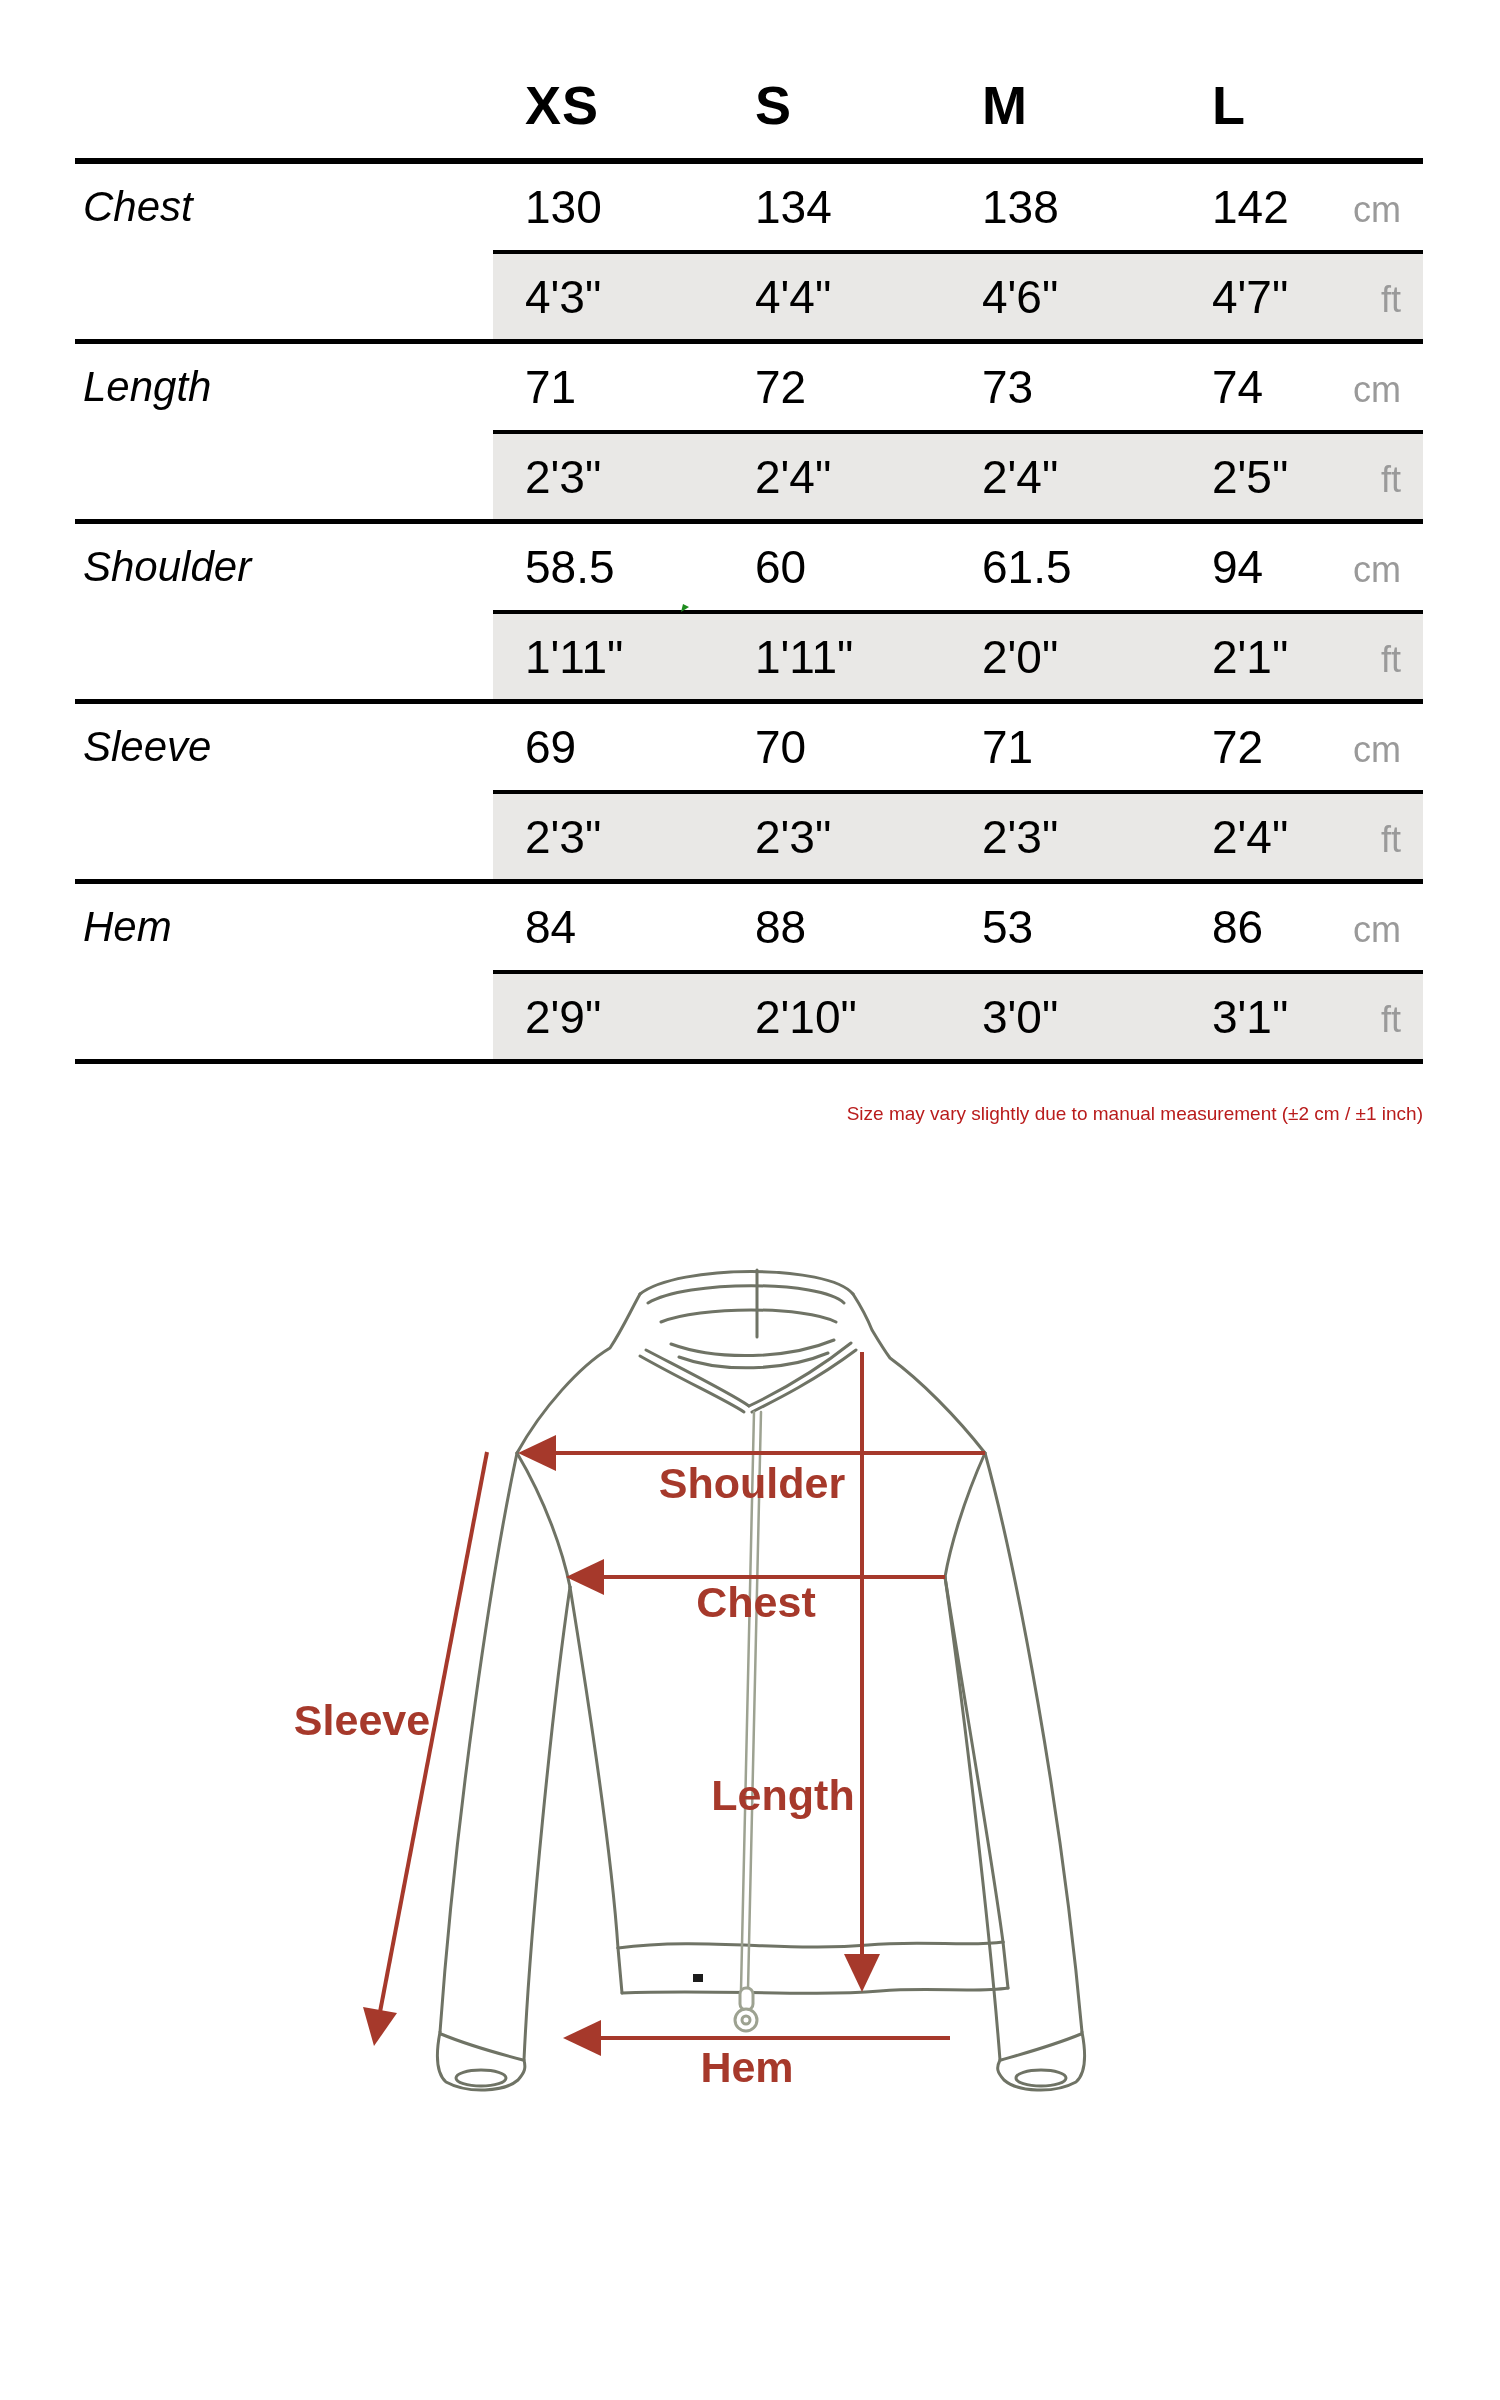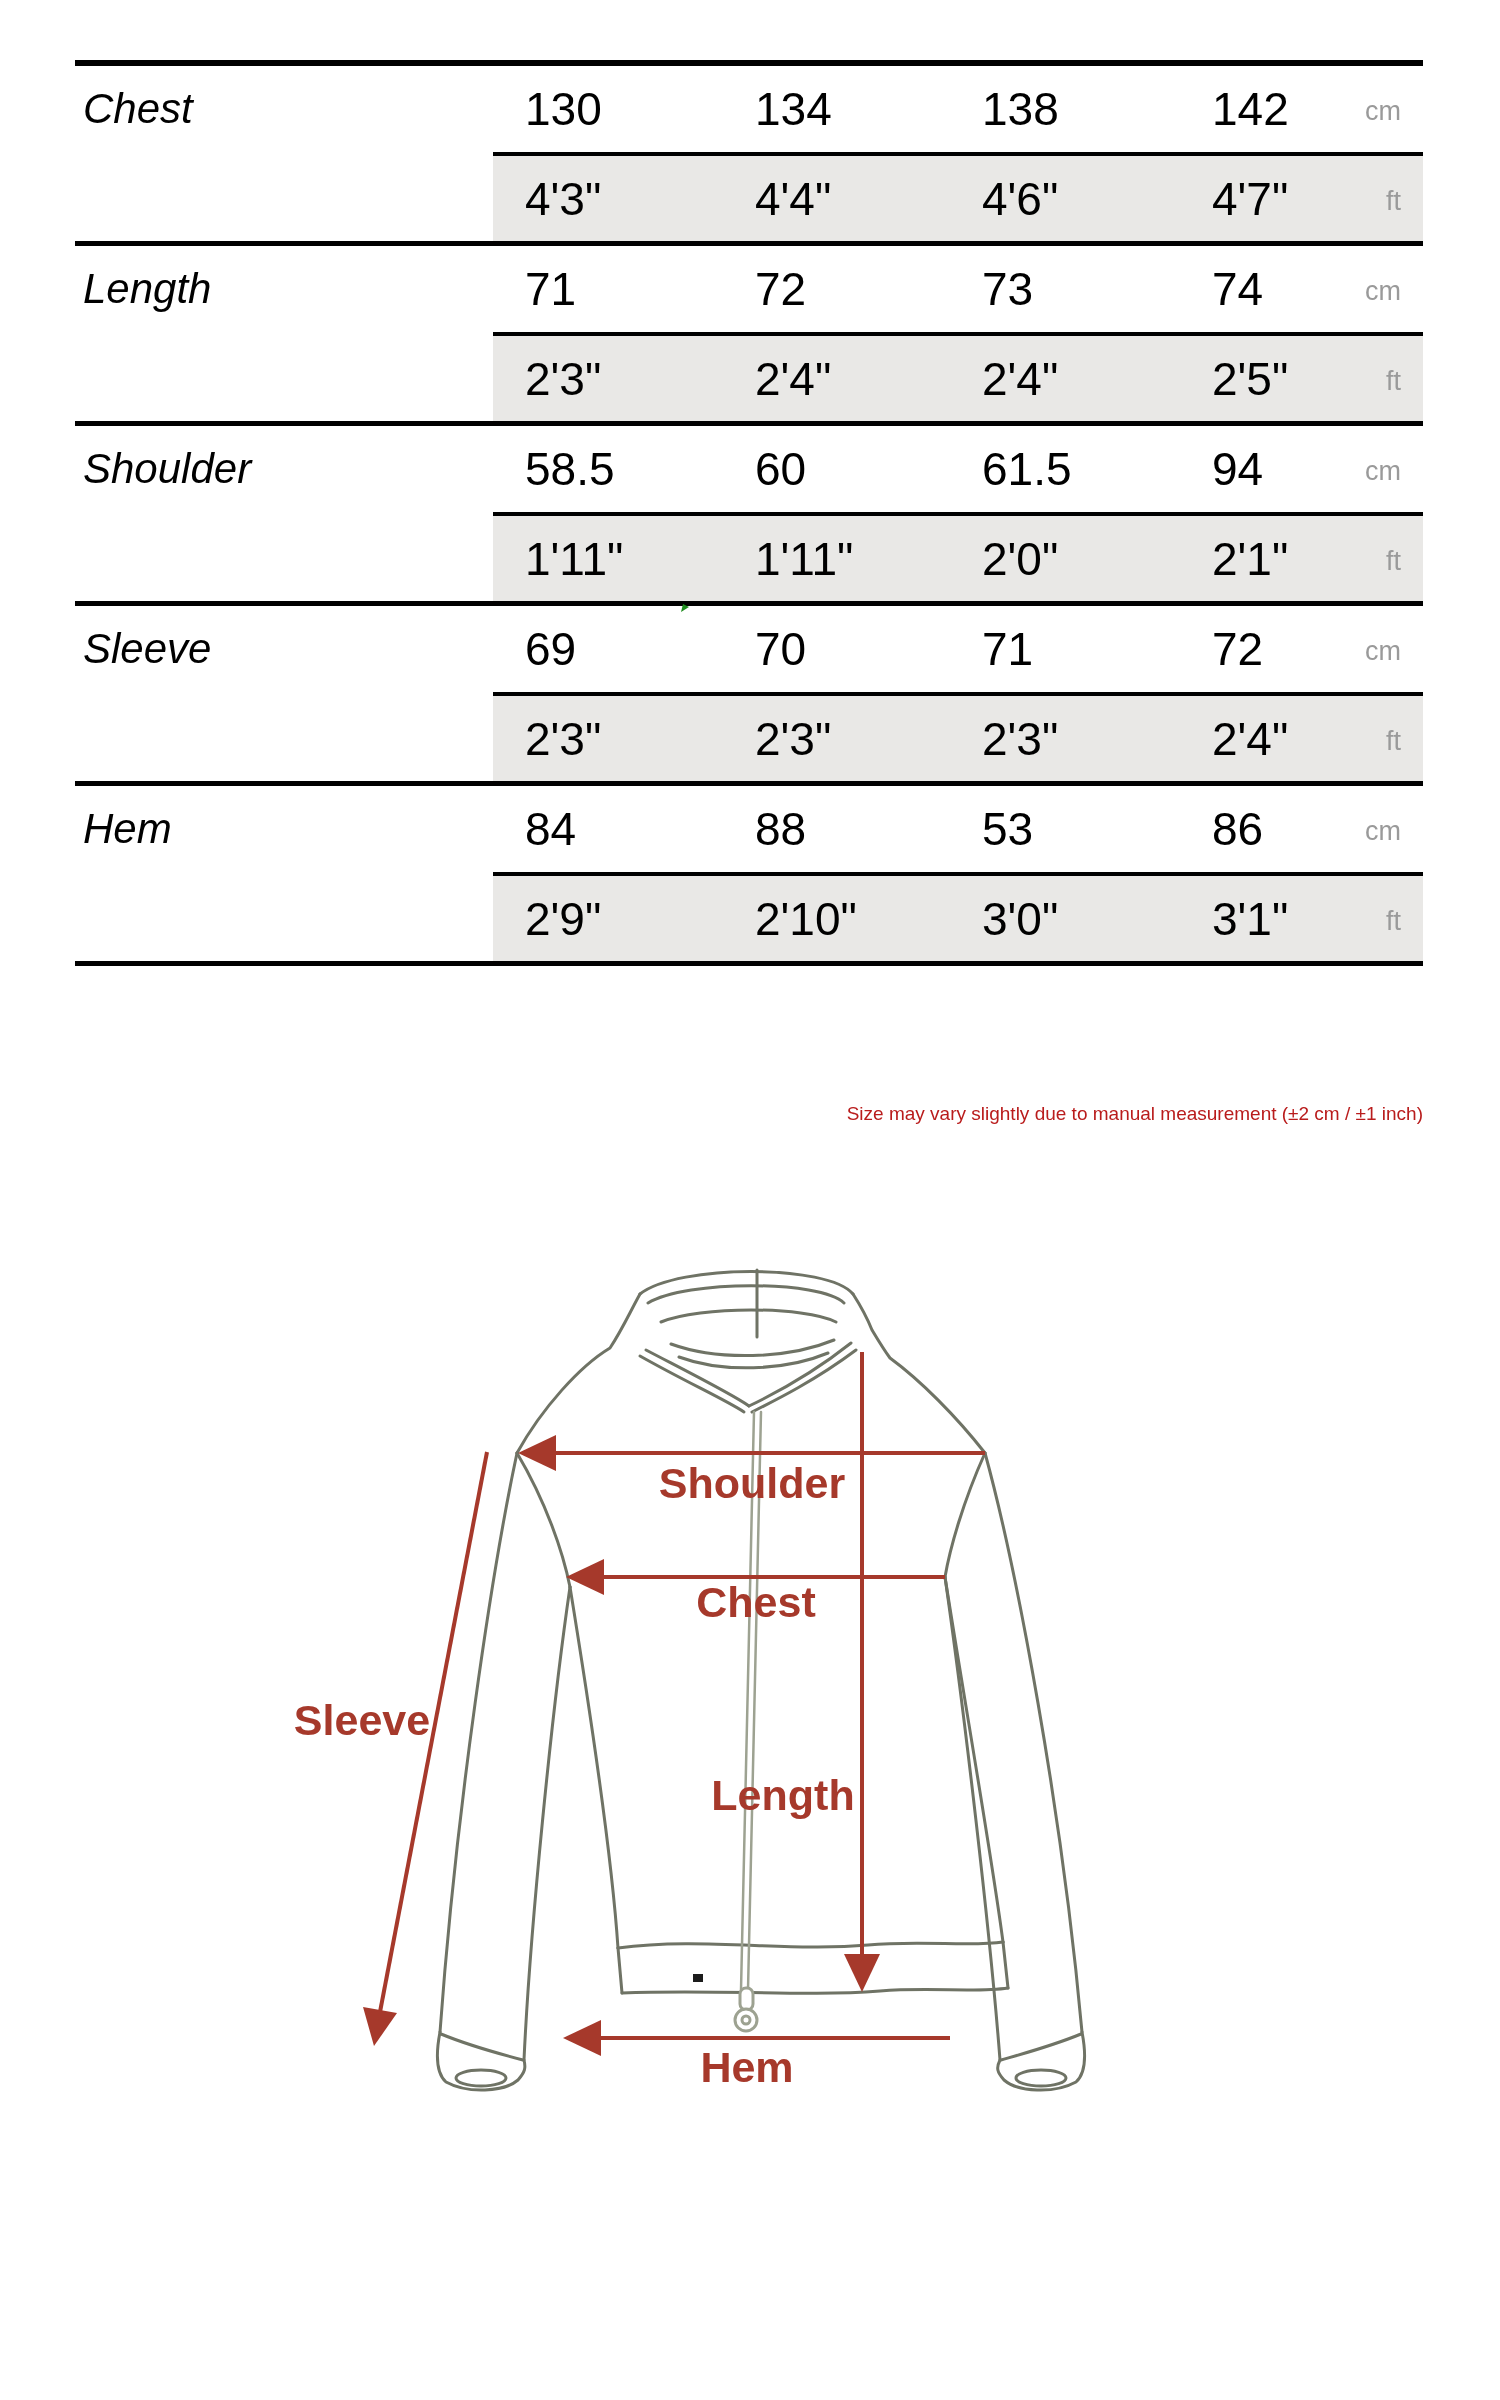--- a/index.html
+++ b/index.html
@@ -25,40 +25,46 @@
   .c0{left:450px}.c1{left:680px}.c2{left:907px}.c3{left:1137px}
   .topline{height:6px;background:var(--line)}
   .hline{height:5px;background:var(--line)}
   .cm-row{position:relative;height:86px}
   .ft-row{position:relative;height:85px}
   .ft-row::before{content:"";position:absolute;left:418px;right:0;top:0;bottom:0;background:var(--band)}
   .divider{position:relative;height:4px}
   .divider::after{content:"";position:absolute;left:418px;right:0;top:0;height:4px;background:var(--line)}
   .rlabel{position:absolute;left:8px;top:50%;transform:translateY(-50%);font-style:italic;font-size:42px}
   .val{position:absolute;top:50%;transform:translateY(-50%);font-size:46px}
-  .unit{position:absolute;right:22px;top:50%;transform:translateY(-42%);font-size:27px;color:var(--unit)}
+  .unit{position:absolute;right:22px;top:50%;transform:translateY(-42%);font-size:36px;color:var(--unit)}
   .note{position:absolute;right:77px;top:1103px;font-size:19px;color:#b91c1c}
 
   
   .green-tick{position:absolute;left:681px;top:604px;width:9px;height:9px}
 
   
   .diagram{position:absolute;left:280px;top:1240px}
   .oline{stroke:var(--outline);stroke-width:3;fill:none;stroke-linecap:round;stroke-linejoin:round}
   .zip{stroke:var(--zipper);stroke-width:2.5;fill:none;stroke-linecap:round}
   .pull{stroke:var(--zipper);stroke-width:3;fill:#fff}
   .red-line{stroke:var(--accent);stroke-width:4;fill:none}
   .red-head{fill:var(--accent);stroke:none}
   .dlabel{fill:var(--accent);font-family:"Liberation Sans",sans-serif;font-weight:bold;font-size:43px;text-anchor:middle}
 </style>
 </head>
 <body>
 
 <div class="size-table">
 
+  <div class="header-row">
+    <span class="sz c0">XS</span>
+    <span class="sz c1">S</span>
+    <span class="sz c2">M</span>
+    <span class="sz c3">L</span>
+  </div>
   <div class="topline"></div>
 
   <div class="block">
     <div class="cm-row">
       <span class="rlabel">Chest</span>
       <span class="val c0">130</span>
       <span class="val c1">134</span>
       <span class="val c2">138</span>
       <span class="val c3">142</span>
       <span class="unit">cm</span>

